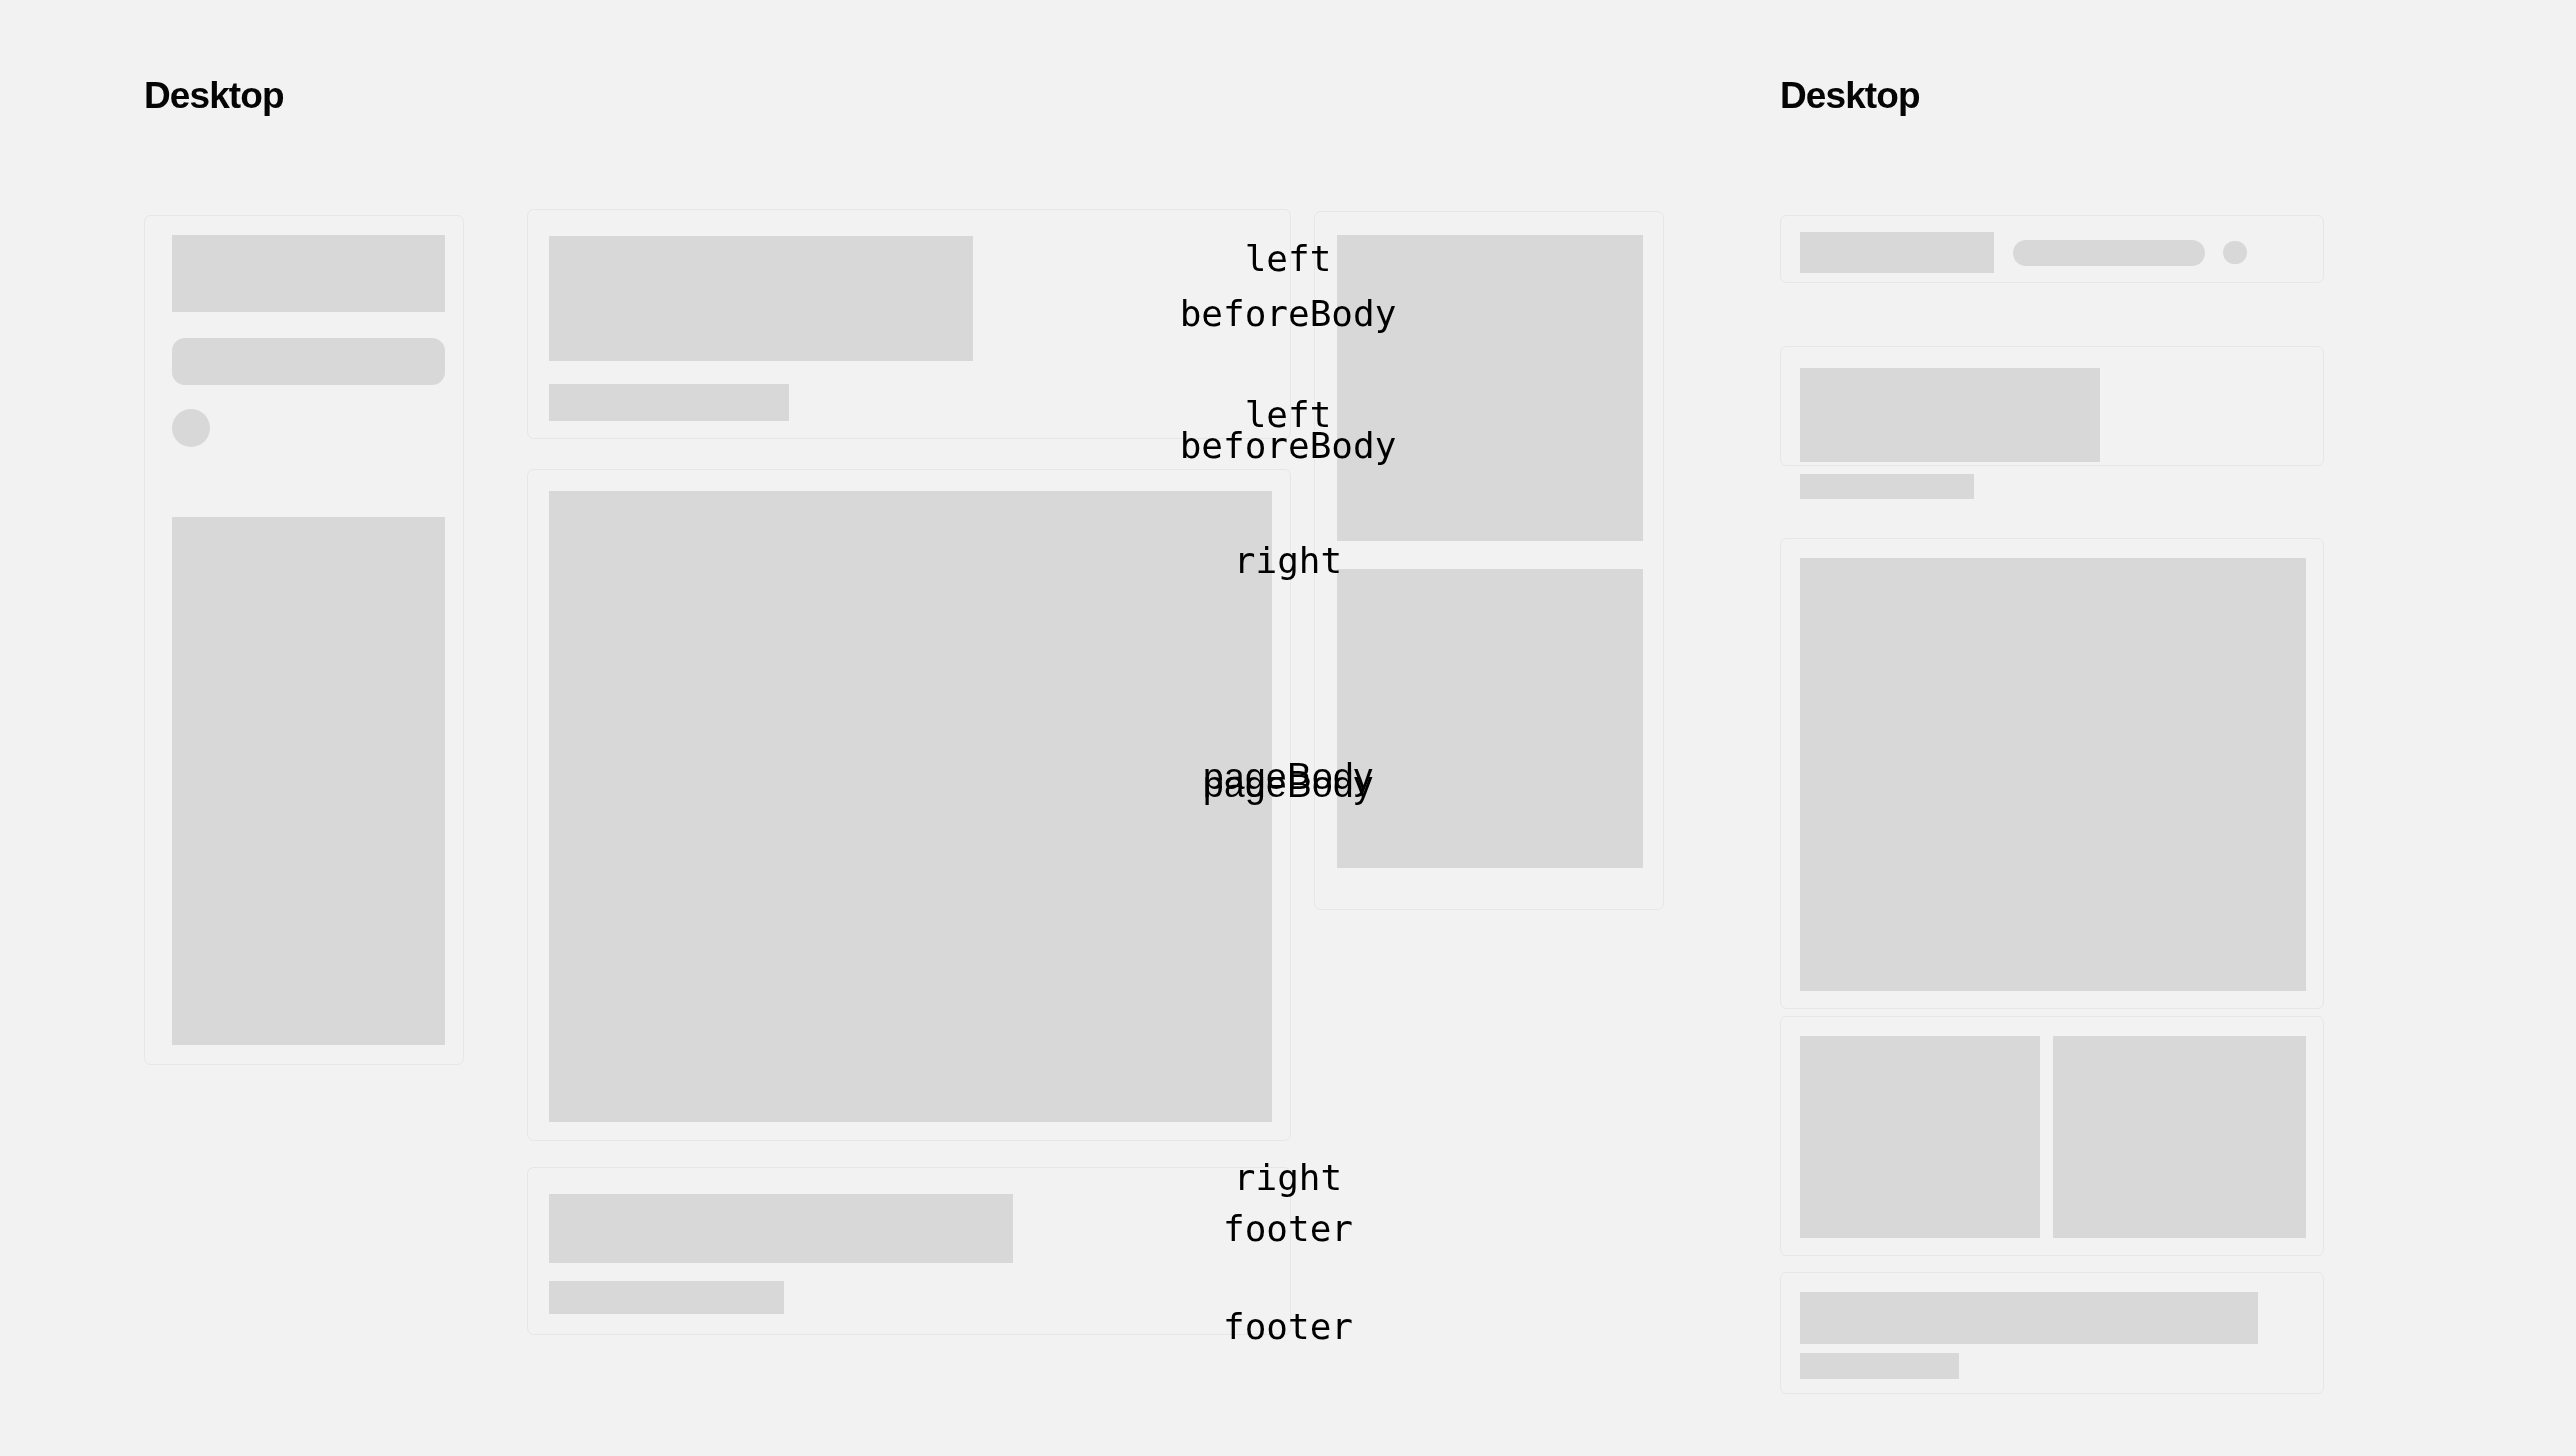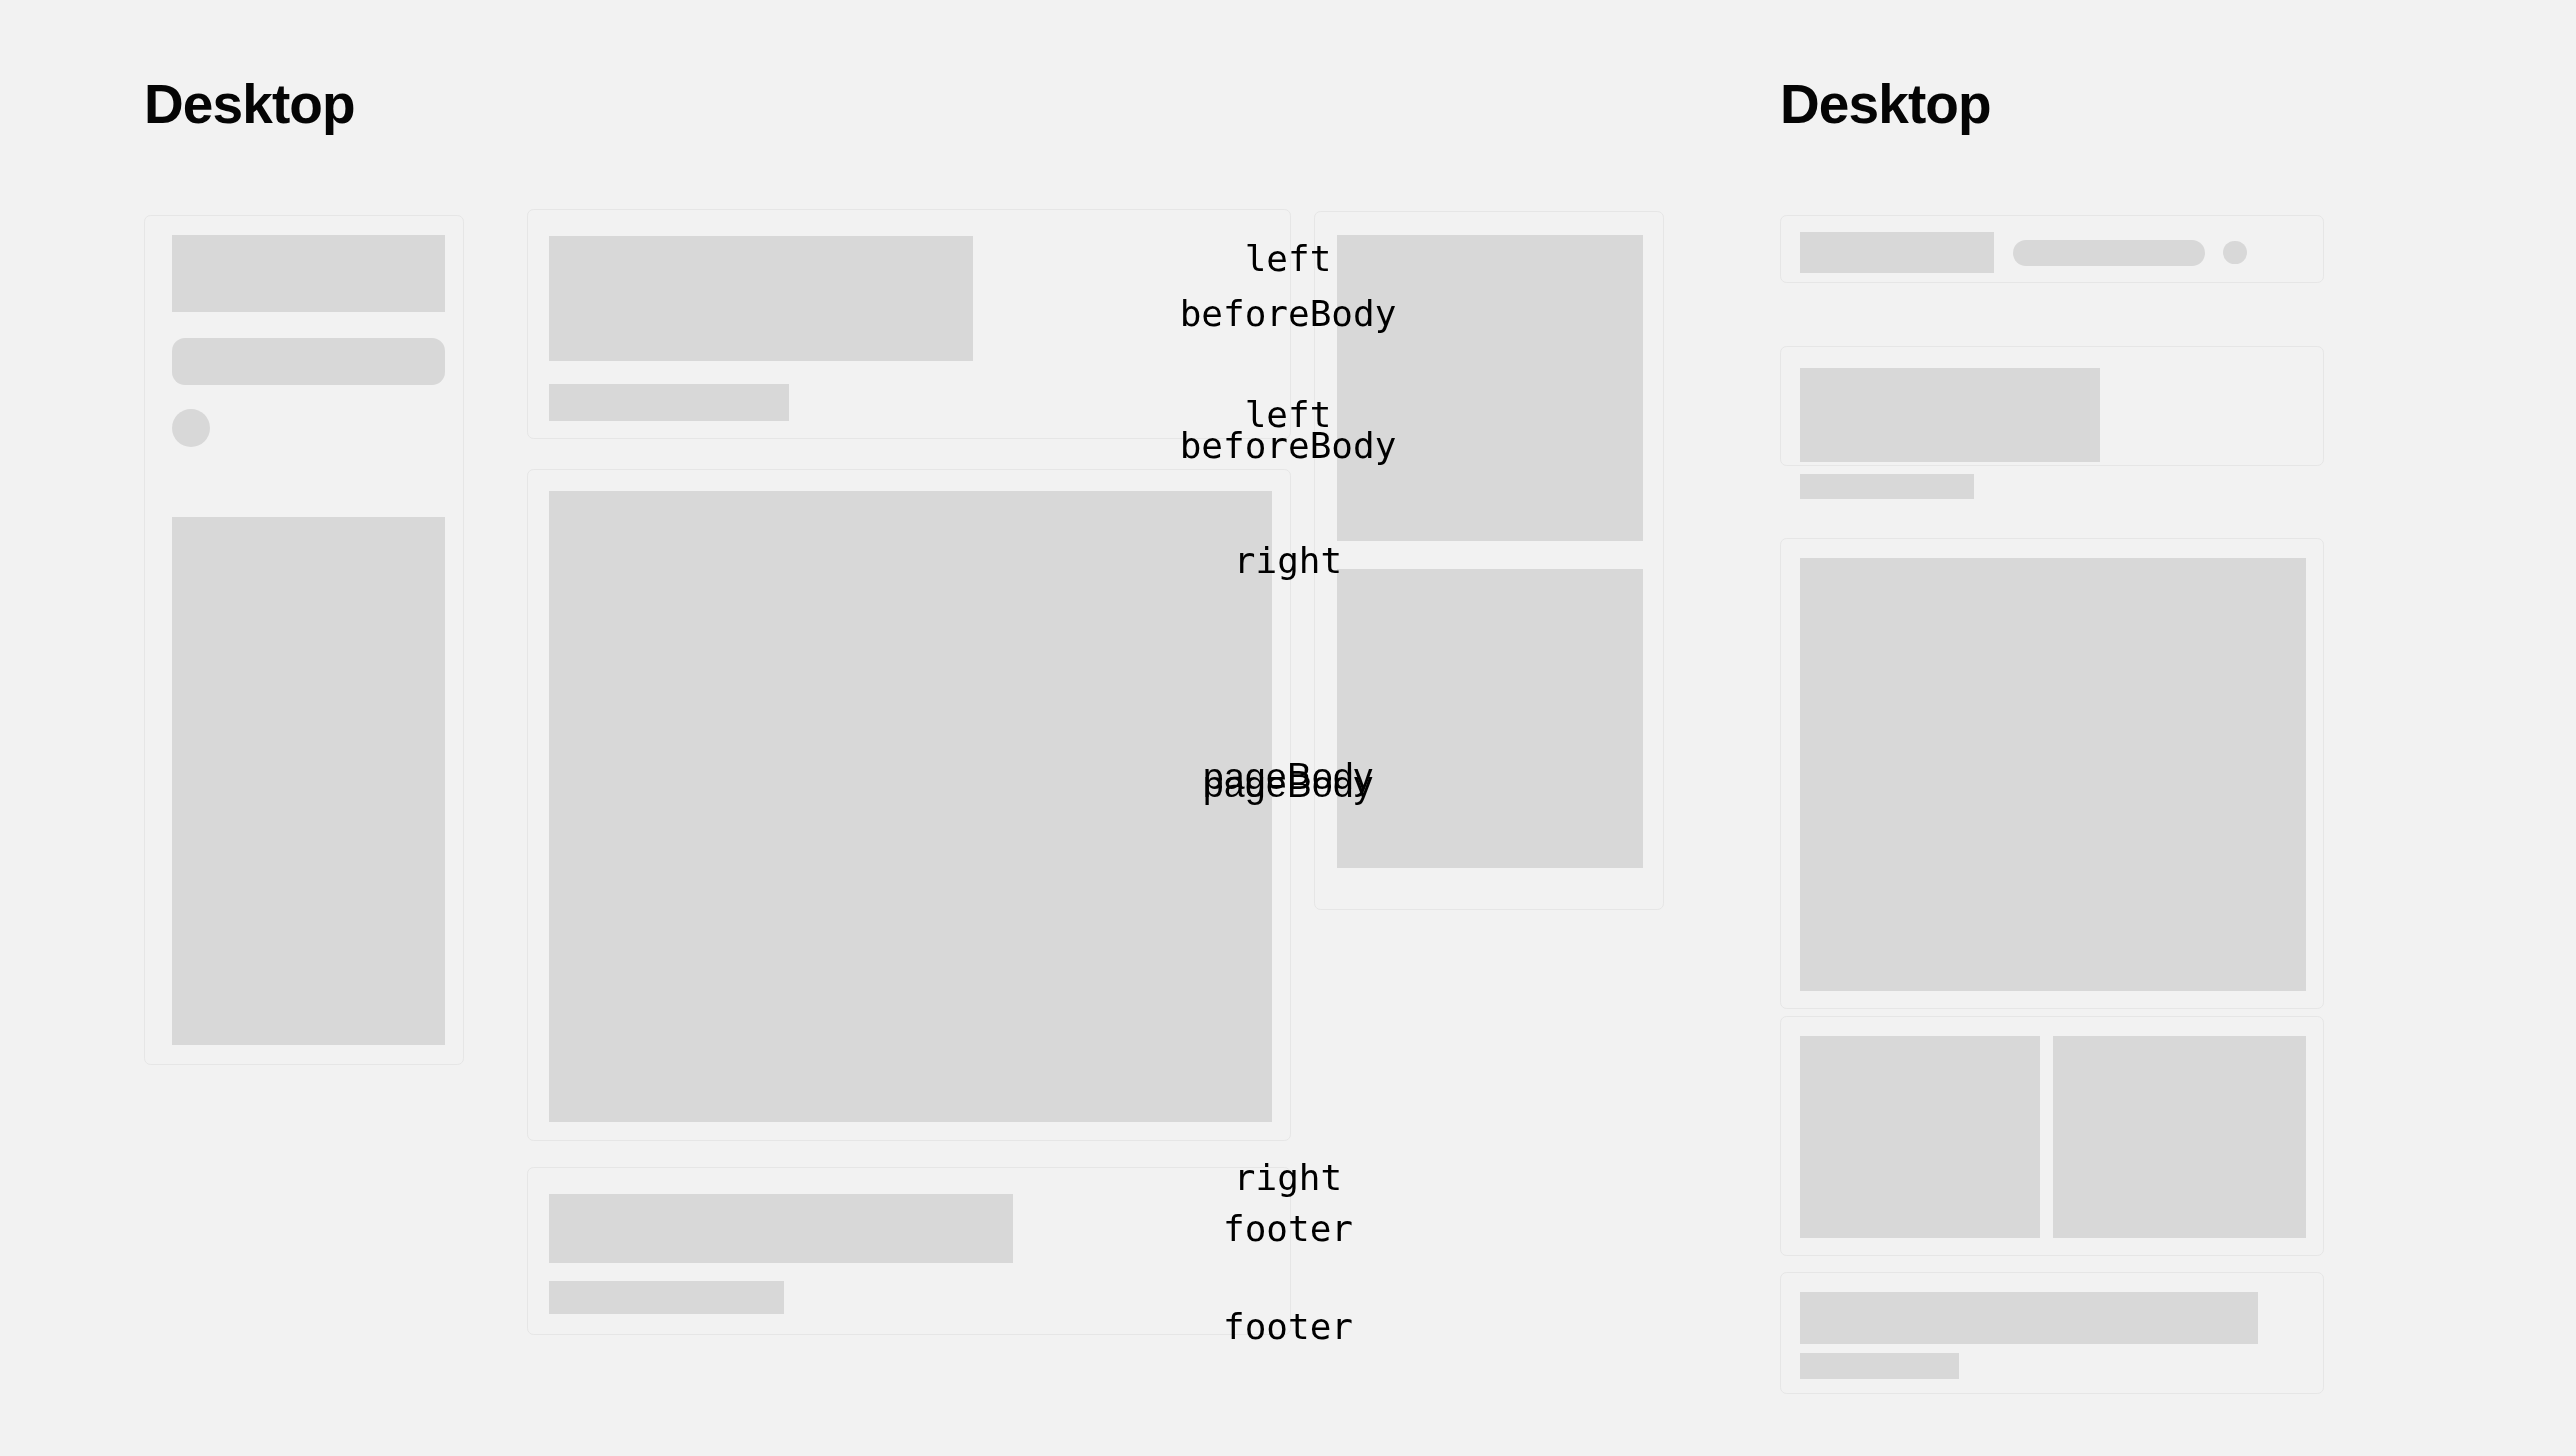--- a/index.html
+++ b/index.html
@@ -40,21 +40,21 @@
     color: #000000;
     white-space: nowrap;
     pointer-events: none;
     z-index: 5;
   }
 
   .section-title {
     position: absolute;
     font-family: "Liberation Sans", sans-serif;
     font-weight: bold;
-    font-size: 55px;
+    font-size: 37px;
     line-height: 1;
     color: #050505;
     letter-spacing: -0.9px;
     white-space: nowrap;
   }
 
   
   #desktop-title  { left: 144px; top: 77px; }
 
   

